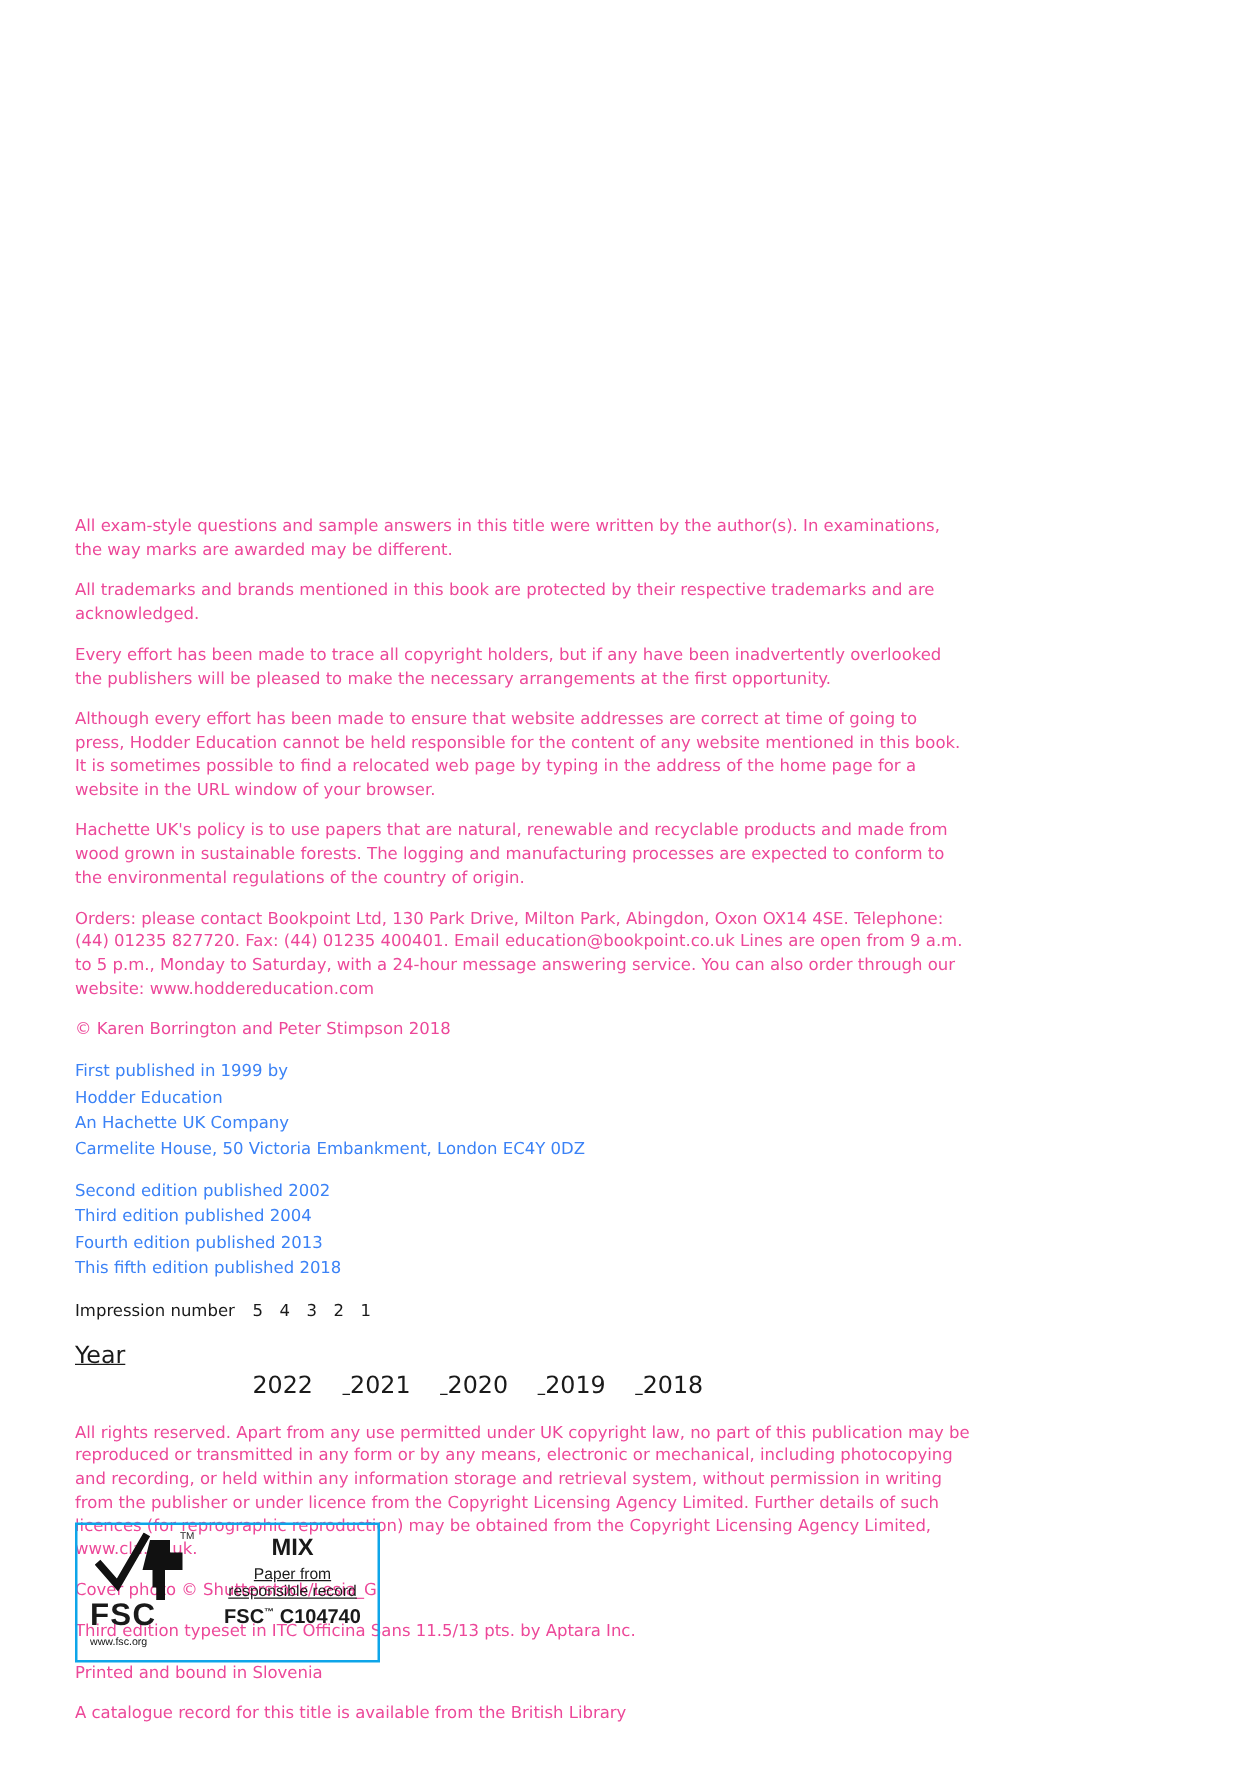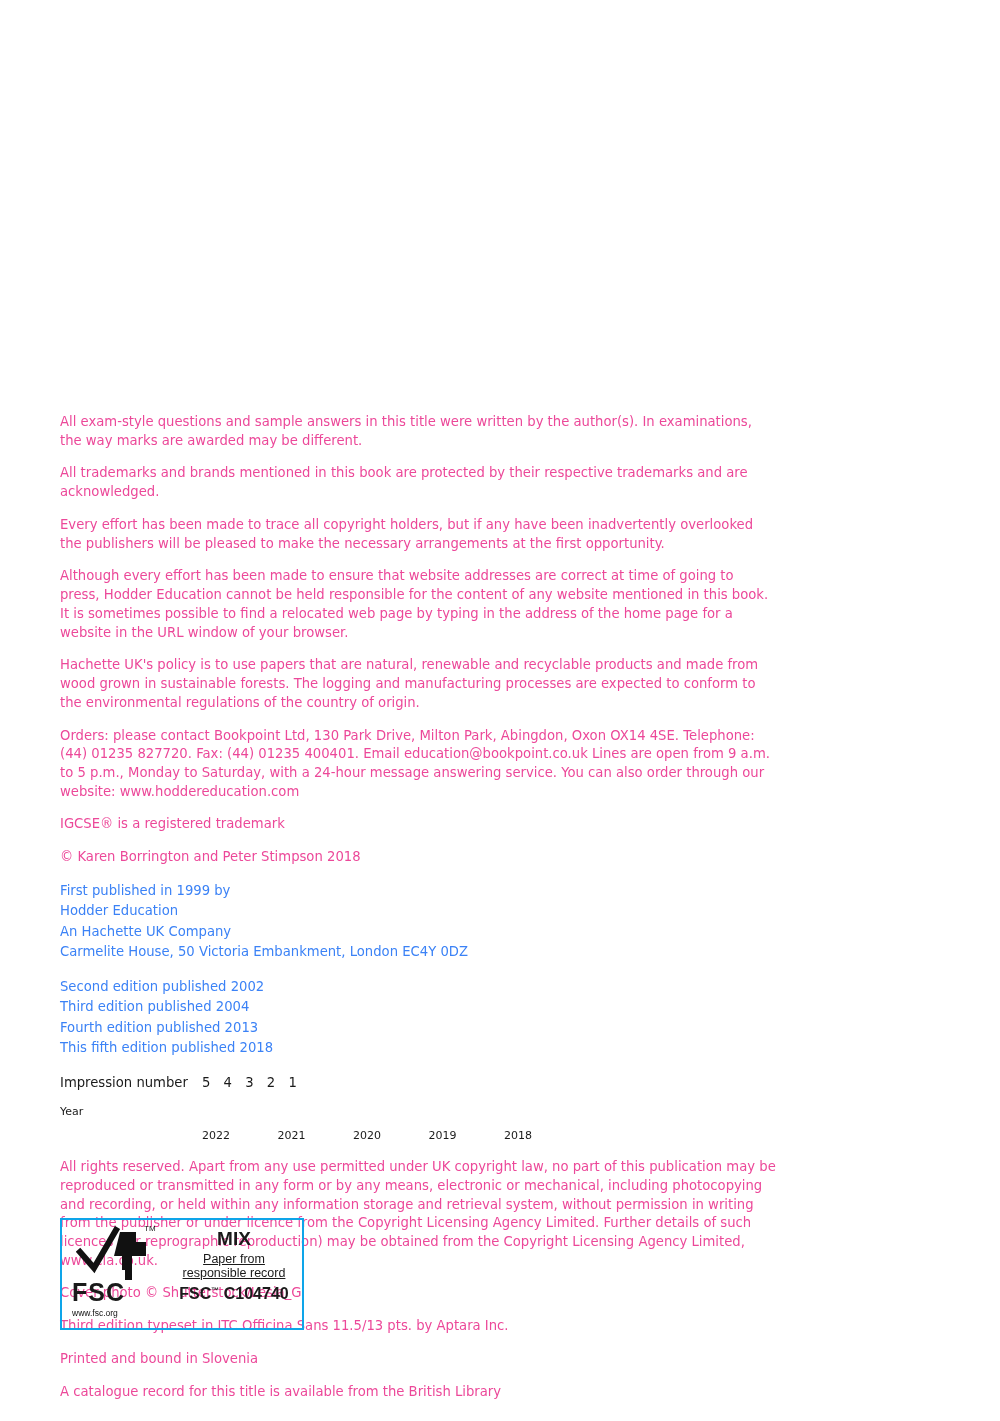--- a/index.html
+++ b/index.html
@@ -47,24 +47,25 @@
   }
   .impression .label {
     width: 142px;
     flex: 0 0 142px;
   }
   .impression .nums span {
     display: inline-block;
     margin-right: 9px;
   }
   .yearrow {
-    font-size: 11px;
+    font-size: 19px;
     line-height: 1.55;
     margin: 0 0 14px 0;
     display: flex;
+    text-decoration: underline;
   }
   .yearrow .label {
     width: 142px;
     flex: 0 0 142px;
   }
   .yearrow .years span {
     display: inline-block;
     width: 72px;
     margin-top: 24px;
   }
@@ -153,21 +154,20 @@
 <body>
 
 <div class="page">
 
   <p class="block">All exam-style questions and sample answers in this title were written by the author(s). In examinations, the way marks are awarded may be different.</p>
   <p class="block">All trademarks and brands mentioned in this book are protected by their respective trademarks and are acknowledged.</p>
   <p class="block">Every effort has been made to trace all copyright holders, but if any have been inadvertently overlooked the publishers will be pleased to make the necessary arrangements at the first opportunity.</p>
   <p class="block">Although every effort has been made to ensure that website addresses are correct at time of going to press, Hodder Education cannot be held responsible for the content of any website mentioned in this book. It is sometimes possible to find a relocated web page by typing in the address of the home page for a website in the URL window of your browser.</p>
   <p class="block">Hachette UK's policy is to use papers that are natural, renewable and recyclable products and made from wood grown in sustainable forests. The logging and manufacturing processes are expected to conform to the environmental regulations of the country of origin.</p>
   <p class="block">Orders: please contact Bookpoint Ltd, 130 Park Drive, Milton Park, Abingdon, Oxon OX14 4SE. Telephone: (44) 01235 827720. Fax: (44) 01235 400401. Email education@bookpoint.co.uk Lines are open from 9 a.m. to 5 p.m., Monday to Saturday, with a 24-hour message answering service. You can also order through our website: www.hoddereducation.com</p>
-  <p class="block">IGCSE® is a registered trademark</p>
   <p class="block">© Karen Borrington and Peter Stimpson 2018</p>
 
   <div class="group">
     <p class="tight">First published in 1999 by</p>
     <p class="tight">Hodder Education</p>
     <p class="tight">An Hachette UK Company</p>
     <p class="tight">Carmelite House, 50 Victoria Embankment, London EC4Y 0DZ</p>
   </div>
 
   <div class="group">

